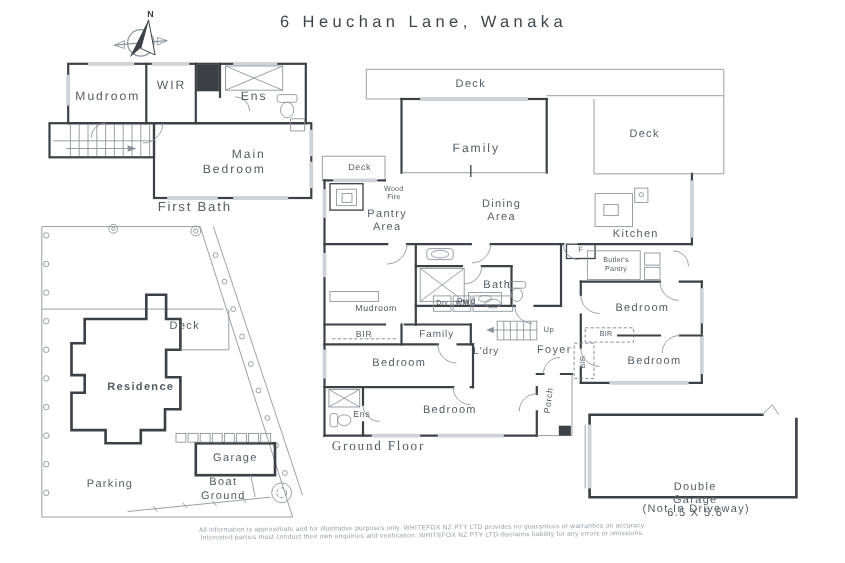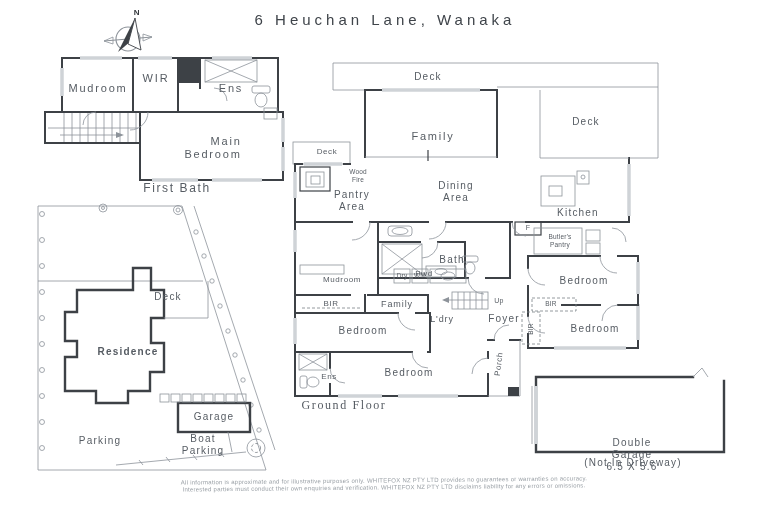--- a/index.html
+++ b/index.html
@@ -362,21 +362,21 @@
     <div class="lbl fs6 rotB" style="left:531px;top:329px;">BIR</div>
     <div class="lbl fs12" style="left:344px;top:405px;font-family:Liberation Serif, serif;">Ground Floor</div>
   </div>
 
   <div>
     <div class="lbl fs10" style="left:168px;top:297px;">Deck</div>
     <div class="lbl fs10" style="left:128px;top:352px;font-weight:bold;">Residence</div>
     <div class="lbl fs10" style="left:214px;top:417px;">Garage</div>
     <div class="lbl fs10" style="left:100px;top:441px;">Parking</div>
     <div class="lbl fs10" style="left:203px;top:445px;">Boat
-Parking</div>
+Ground</div>
   </div>
 
   <div>
     <div class="lbl fs10" style="left:632px;top:415px;margin-top:40px;">Double
 Garage
 6.5 X 5.6</div>
     <div class="lbl fs10" style="left:633px;top:463px;">(Not In Driveway)</div>
   </div>
 
   <div>

